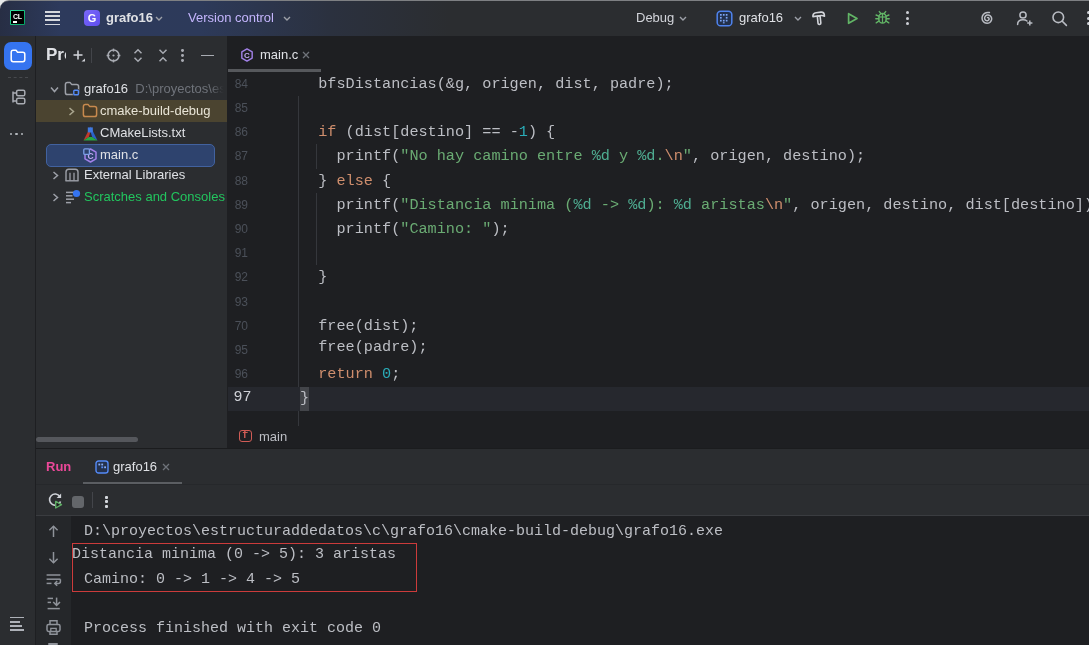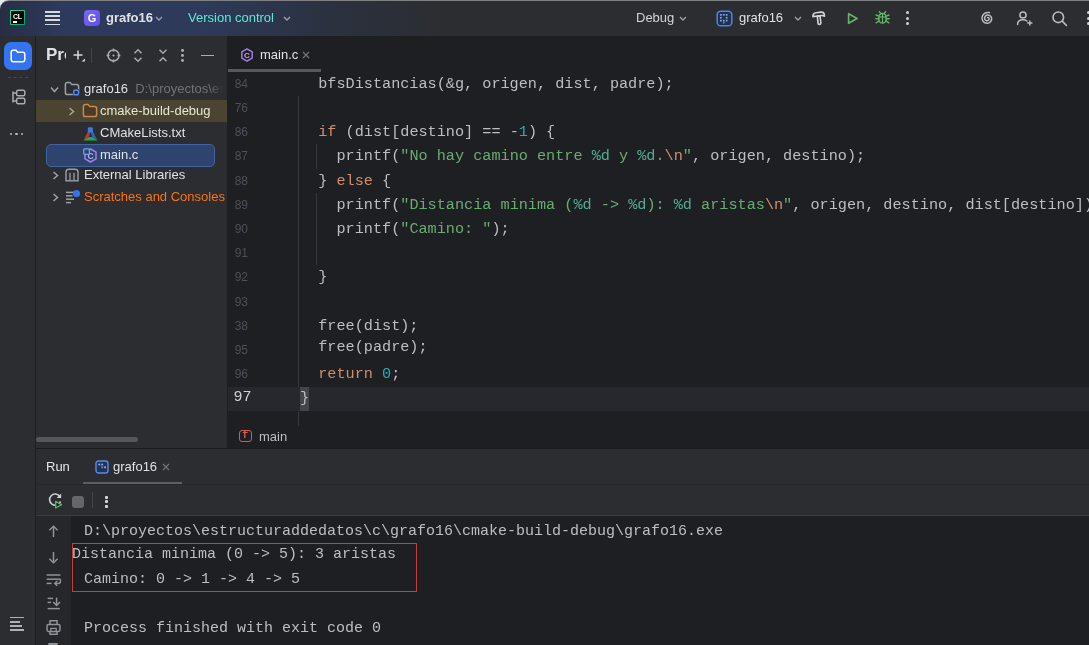--- a/index.html
+++ b/index.html
@@ -39,21 +39,21 @@
 <div class="abs" style="left:45px;top:11px;width:15px;height:1.8px;background:#d5d8dd;"></div>
 <div class="abs" style="left:45px;top:15.2px;width:15px;height:1.8px;background:#d5d8dd;"></div>
 <div class="abs" style="left:45px;top:19.4px;width:15px;height:1.8px;background:#d5d8dd;"></div>
 <div class="abs" style="left:45px;top:23.6px;width:15px;height:1.8px;background:#d5d8dd;"></div>
 
 <div class="abs" style="left:84px;top:10px;width:16px;height:16px;border-radius:4px;background:linear-gradient(135deg,#7a68f8,#5f4ef0);color:#fff;font-size:11px;font-weight:bold;text-align:center;line-height:16px;">G</div>
 <div class="abs tbtext" style="left:106px;font-weight:600;">grafo16</div>
 <svg class="abs" style="left:154px;top:15px;" width="10" height="7" viewBox="0 0 10 7">
     <polyline points="2,2 5,5 8,2" fill="none" stroke="#9da0a8" stroke-width="1.4"></polyline>
   </svg>
-<div class="abs tbtext" style="left:188px;color:#5eead4;">Version control</div>
+<div class="abs tbtext" style="left:188px;color:#c4b5fd;">Version control</div>
 <svg class="abs" style="left:282px;top:15px;" width="10" height="7" viewBox="0 0 10 7">
     <polyline points="2,2 5,5 8,2" fill="none" stroke="#9da0a8" stroke-width="1.4"></polyline>
   </svg>
 
 <div class="abs tbtext" style="left:636px;color:#d2d4da;">Debug</div>
 <svg class="abs" style="left:678px;top:15px;" width="10" height="7" viewBox="0 0 10 7">
     <polyline points="2,2 5,5 8,2" fill="none" stroke="#9da0a8" stroke-width="1.4"></polyline>
   </svg>
 <svg class="abs" style="left:716px;top:10px;" width="17" height="17" viewBox="0 0 17 17">
   <rect x="1.2" y="1.2" width="14.6" height="14.6" rx="3.4" fill="#22304b" stroke="#4f83ee" stroke-width="1.5"></rect>
@@ -226,21 +226,21 @@
 <svg class="abs" style="left:50px;top:192px;" width="11" height="11" viewBox="0 0 11 11">
     <polyline points="3.5,2 7.5,5.5 3.5,9" fill="none" stroke="#9da0a8" stroke-width="1.5"></polyline>
   </svg>
 <svg class="abs" style="left:64px;top:189px;" width="17" height="17" viewBox="0 0 17 17">
   <line x1="2" y1="3.4" x2="10" y2="3.4" stroke="#9da0a8" stroke-width="1.5"></line>
   <line x1="2" y1="6.8" x2="8.5" y2="6.8" stroke="#9da0a8" stroke-width="1.5"></line>
   <line x1="2" y1="10.2" x2="10" y2="10.2" stroke="#9da0a8" stroke-width="1.5"></line>
   <line x1="2" y1="13.6" x2="7" y2="13.6" stroke="#9da0a8" stroke-width="1.5"></line>
   <circle cx="12.5" cy="4.5" r="3.6" fill="#3574f0"></circle>
 </svg>
-<div class="abs" style="left:84px;top:186px;height:22px;line-height:22px;color:#f97316;font-size:13px;">Scratches and Consoles</div>
+<div class="abs" style="left:84px;top:186px;height:22px;line-height:22px;color:#22c55e;font-size:13px;">Scratches and Consoles</div>
 
 <div class="abs" style="left:36px;top:437px;width:102px;height:5px;border-radius:3px;background:#55575c;"></div>
 <div class="abs" id="editor"></div>
 
 <svg class="abs" style="left:239px;top:47px;" width="16" height="16" viewBox="0 0 17 17">
   <path d="M8.5 2 L14 5.2 L14 11.8 L8.5 15 L3 11.8 L3 5.2 Z" fill="none" stroke="#a281e8" stroke-width="1.5" stroke-linejoin="round"></path>
   <text x="8.5" y="11.6" font-size="8.5" font-weight="bold" fill="#c0a7f2" text-anchor="middle" font-family="Liberation Sans">C</text>
 </svg>
 <div class="abs" style="left:260px;top:41px;height:28px;line-height:28px;color:#dfe1e5;font-size:13px;">main.c</div>
 <svg class="abs" style="left:301px;top:50px;" width="10" height="10" viewBox="0 0 10 10">
@@ -252,51 +252,51 @@
   <div class="abs" style="left:0;top:315.1px;width:861px;height:24.2px;background:#26282e;"></div>
 
   <div class="abs" style="left:69.5px;top:24.2px;width:1px;height:290.9px;background:#35373c;"></div>
   <div class="abs" style="left:69.5px;top:339.3px;width:1px;height:15px;background:#35373c;"></div>
   <div class="abs" style="left:87.5px;top:72.6px;width:1px;height:24.2px;background:#35373c;"></div>
   <div class="abs" style="left:87.5px;top:121px;width:1px;height:72.6px;background:#35373c;"></div>
 
   <div class="abs" style="left:71.6px;top:315.1px;width:9.2px;height:24.2px;background:#43454a;"></div>
   <div class="gut" style="top:0;">84</div>
     <div class="codeline" style="top:0;">  bfsDistancias(&amp;g, origen, dist, padre);</div>
-  <div class="gut" style="top:24.2px;">76</div>
+  <div class="gut" style="top:24.2px;">85</div>
   <div class="gut" style="top:48.4px;">86</div>
     <div class="codeline" style="top:48.4px;">  <span class="kw">if</span> (dist[destino] == -<span class="num">1</span>) {</div>
   <div class="gut" style="top:72.6px;">87</div>
     <div class="codeline" style="top:72.6px;">    printf(<span class="str">"No hay camino entre <span class="fmt">%d</span> y <span class="fmt">%d</span>.<span class="esc">\n</span>"</span>, origen, destino);</div>
   <div class="gut" style="top:96.8px;">88</div>
     <div class="codeline" style="top:96.8px;">  } <span class="kw">else</span> {</div>
   <div class="gut" style="top:121px;">89</div>
     <div class="codeline" style="top:121px;">    printf(<span class="str">"Distancia minima (<span class="fmt">%d</span> -&gt; <span class="fmt">%d</span>): <span class="fmt">%d</span> aristas<span class="esc">\n</span>"</span>, origen, destino, dist[destino]);</div>
   <div class="gut" style="top:145.2px;">90</div>
     <div class="codeline" style="top:145.2px;">    printf(<span class="str">"Camino: "</span>);</div>
   <div class="gut" style="top:169.4px;">91</div>
   <div class="gut" style="top:193.6px;">92</div>
     <div class="codeline" style="top:193.6px;">  }</div>
   <div class="gut" style="top:217.8px;">93</div>
-  <div class="gut" style="top:242px;">38</div>
+  <div class="gut" style="top:242px;">70</div>
     <div class="codeline" style="top:242px;">  free(dist);</div>
   <div class="gut" style="top:266.2px;">95</div>
     <div class="codeline" style="top:263px;">  free(padre);</div>
   <div class="gut" style="top:290.4px;">96</div>
     <div class="codeline" style="top:290.4px;">  <span class="kw">return</span> <span class="num">0</span>;</div>
   <div class="gut" style="top:314.6px;color:#ced0d6;font-size:15px;width:23.5px;font-family:'Liberation Mono',monospace;">97</div>
     <div class="codeline" style="top:314.6px;">}</div>
 </div>
 
 <div class="abs" style="left:239px;top:430px;width:12.5px;height:12px;border:1.4px solid #d05c56;border-radius:3px;box-sizing:border-box;"></div>
 <div class="abs" style="left:239px;top:429px;width:12.5px;height:14px;color:#d05c56;font-size:10px;font-weight:bold;text-align:center;line-height:14px;font-family:'Liberation Mono',monospace;">f</div>
 <div class="abs" style="left:259px;top:426px;height:22px;line-height:22px;color:#bcbec4;font-size:13px;">main</div>
 <div class="abs" id="runpanel"></div>
 
-<div class="abs" style="left:46px;top:452px;height:30px;line-height:30px;color:#e5e5e5;font-size:13px;font-weight:normal;">Run</div>
+<div class="abs" style="left:46px;top:452px;height:30px;line-height:30px;color:#ec4899;font-size:13px;font-weight:bold;">Run</div>
 <svg class="abs" style="left:95px;top:460px;" width="14" height="14" viewBox="0 0 14 14">
   <rect x="1" y="1" width="12" height="12" rx="2.6" fill="#25324d" stroke="#548af7" stroke-width="1.4"></rect>
   <rect x="3.4" y="3.6" width="1.8" height="1.8" fill="#8ab0f8"></rect>
     <rect x="6.3" y="3.6" width="1.8" height="1.8" fill="#8ab0f8"></rect>
   <rect x="6.3" y="6.4" width="1.8" height="1.8" fill="#548af7"></rect>
     <rect x="9.2" y="6.4" width="1.8" height="1.8" fill="#8ab0f8"></rect>
 </svg>
 <div class="abs" style="left:113px;top:452px;height:30px;line-height:30px;color:#dfe1e5;font-size:13px;">grafo16</div>
 <svg class="abs" style="left:161px;top:462px;" width="10" height="10" viewBox="0 0 10 10">
     <path d="M2 2 L8 8 M8 2 L2 8" stroke="#6f737a" stroke-width="1.3"></path>

